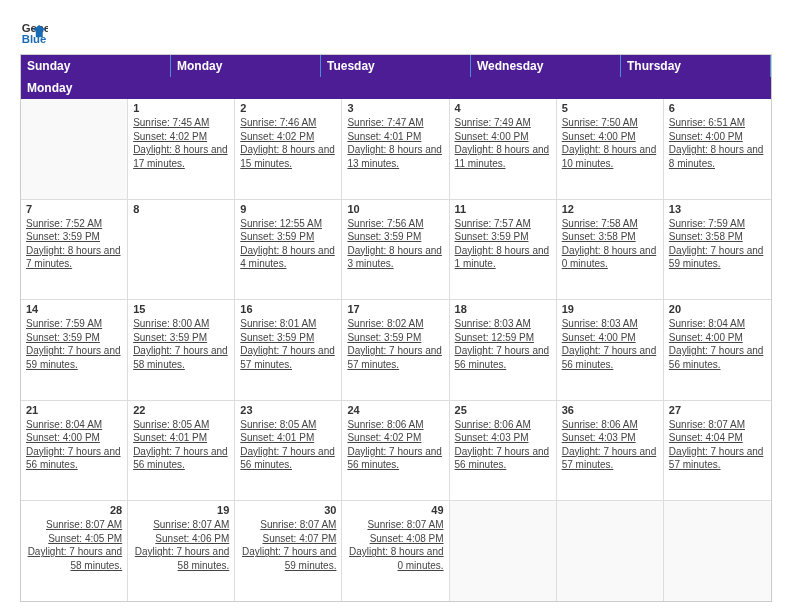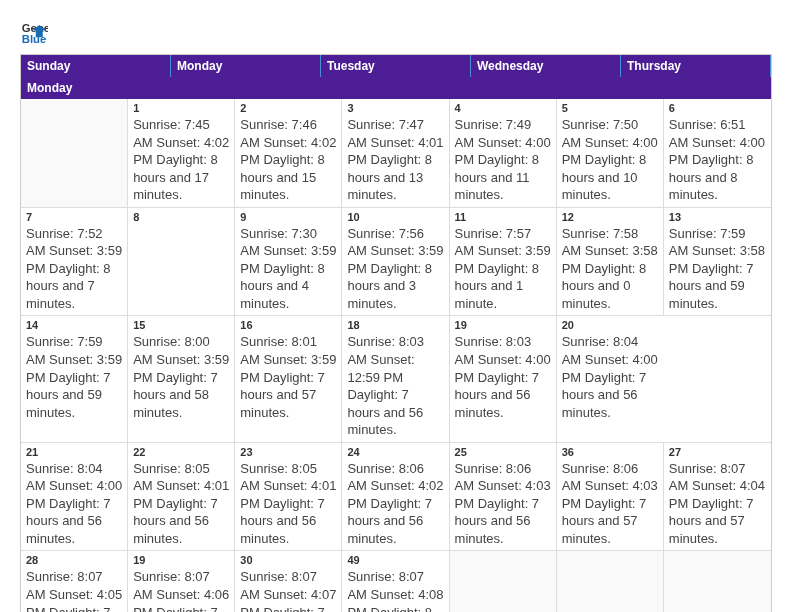--- a/index.html
+++ b/index.html
@@ -70,43 +70,44 @@
       display: flex;
       flex-direction: column;
       flex: 1;
     }
     .cal-row {
       display: grid;
       grid-template-columns: repeat(7, 1fr);
       flex: 1;
       border-bottom: 1px solid #ddd;
     }
-    .cal-row:last-child { border-bottom: none; }
+    .cal-row:last-child { border-bottom: none; text-align: right; }
     .cal-cell {
       border-right: 1px solid #ddd;
       padding: 3px 5px;
       font-size: 9.5px;
       color: #333;
       vertical-align: top;
       min-height: 0;
       display: flex;
       flex-direction: column;
     }
     .cal-cell:last-child { border-right: none; }
     .cal-cell.empty { background: #f9f9f9; }
     .cell-date {
       font-size: 11px;
       font-weight: bold;
       color: #333;
       margin-bottom: 2px;
     }
     .cell-info {
-      font-size: 13px;
+      font-size: 10px;
       color: #444;
       line-height: 1.35;
+      text-decoration: underline;
     }
   </style>
 </head>
 <body>
 
 <div class="page">
   <div class="header">
     <div class="logo">
       <svg class="logo-icon" viewBox="0 0 32 32">
         <text x="2" y="16" font-size="13" font-weight="bold" fill="#333">General</text>
@@ -185,21 +186,21 @@
             <div class="cell-info">Sunrise: 7:52 AM
 Sunset: 3:59 PM
 Daylight: 8 hours
 and 7 minutes.</div>
           </div>
           <div class="cal-cell">
             <div class="cell-date">8</div>
           </div>
           <div class="cal-cell">
             <div class="cell-date">9</div>
-            <div class="cell-info">Sunrise: 7:30 AM
+            <div class="cell-info">Sunrise: 12:55 AM
 Sunset: 3:59 PM
 Daylight: 8 hours
 and 4 minutes.</div>
           </div>
           <div class="cal-cell">
             <div class="cell-date">10</div>
             <div class="cell-info">Sunrise: 7:56 AM
 Sunset: 3:59 PM
 Daylight: 8 hours
 and 3 minutes.</div>
@@ -237,20 +238,27 @@
           <div class="cal-cell">
             <div class="cell-date">15</div>
             <div class="cell-info">Sunrise: 8:00 AM
 Sunset: 3:59 PM
 Daylight: 7 hours
 and 58 minutes.</div>
           </div>
           <div class="cal-cell">
             <div class="cell-date">16</div>
             <div class="cell-info">Sunrise: 8:01 AM
+Sunset: 3:59 PM
+Daylight: 7 hours
+and 57 minutes.</div>
+          </div>
+          <div class="cal-cell">
+            <div class="cell-date">17</div>
+            <div class="cell-info">Sunrise: 8:02 AM
 Sunset: 3:59 PM
 Daylight: 7 hours
 and 57 minutes.</div>
           </div>
           <div class="cal-cell">
             <div class="cell-date">18</div>
             <div class="cell-info">Sunrise: 8:03 AM
 Sunset: 12:59 PM
 Daylight: 7 hours
 and 56 minutes.</div>

